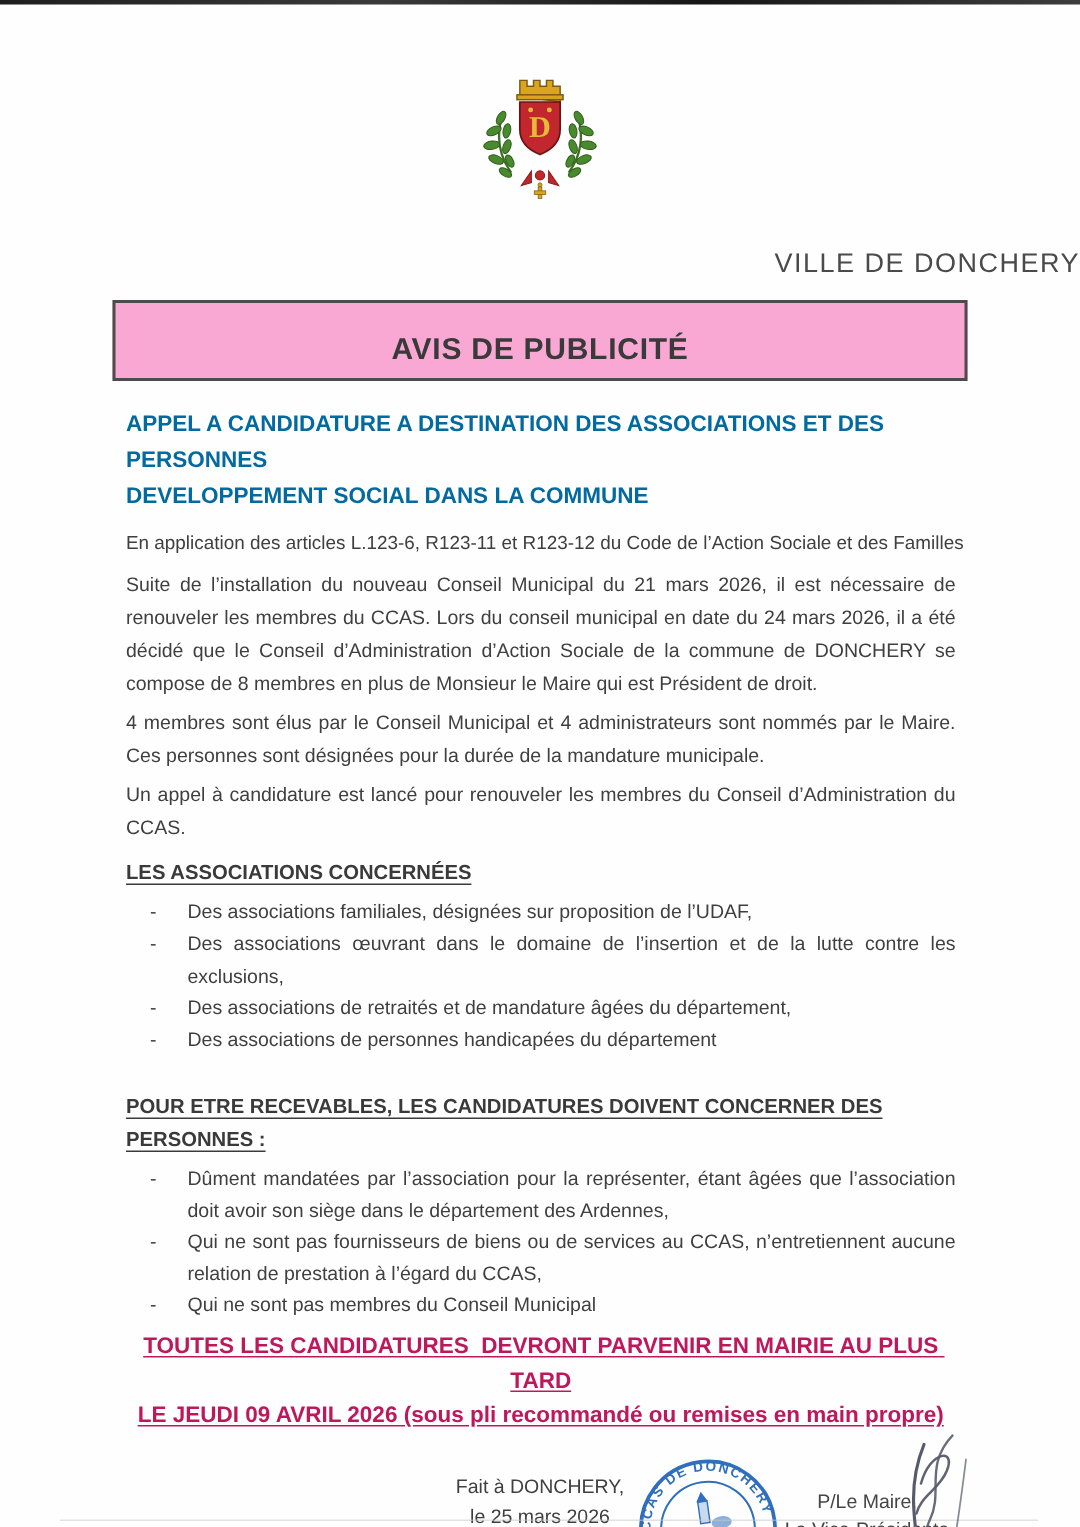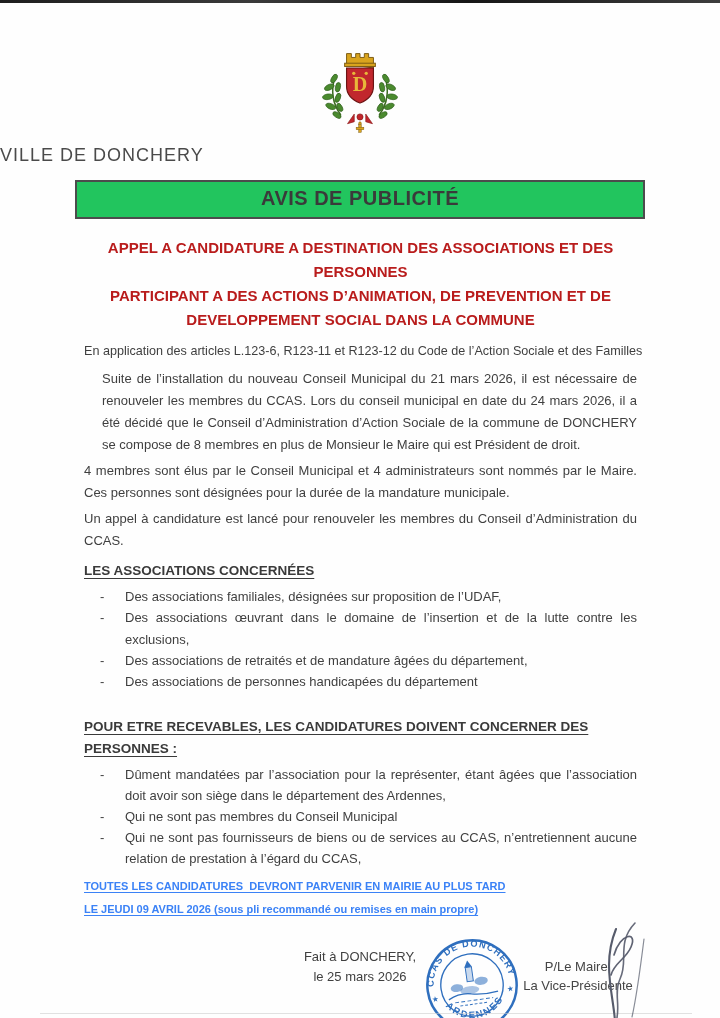--- a/index.html
+++ b/index.html
@@ -11,53 +11,53 @@
   .scan-edge-top {
     position:absolute; top:0; left:0; right:0; height:3px;
     background:linear-gradient(90deg,#1e1e1e 0%,#3a3a3a 35%,#161616 65%,#3d3d3d 100%);
   }
   .scan-edge-bottom {
     position:absolute; bottom:4px; left:40px; right:28px; height:1px;
     background:#c9c9c9; opacity:.55;
   }
   .crest { display:block; margin:44px auto 0; }
   .municipality {
-    text-align:left; margin-top:4px; font-size:18px; line-height:22px;
+    text-align:right; margin-top:24px; font-size:18px; line-height:22px;
     letter-spacing:1px; color:#4a4a4a;
   }
   .title-box {
     box-sizing:border-box; margin:14px auto 0; width:570px;
     border:2px solid #4c4c4c; text-align:center;
-    padding:5px 0 7px; font-size:20px; font-weight:bold;
-    letter-spacing:.5px; color:#3a3a3a; background:#22c55e;
+    padding:20px 0 7px; font-size:20px; font-weight:bold;
+    letter-spacing:.5px; color:#3a3a3a; background:#f9a8d4;
   }
   .content { padding:0 83px 0 84px; }
   .doc-heading {
-    margin-top:17px; text-align:center; font-weight:bold;
-    font-size:15px; line-height:24px; color:#b91c1c;
+    margin-top:17px; font-weight:bold;
+    font-size:15px; line-height:24px; color:#0369a1;
   }
   .para { margin:8px 0 0; text-align:justify; font-size:13px; line-height:22px; }
   .para-first { white-space:nowrap; text-align:left; font-size:12.6px; margin-top:8px; line-height:22px; }
-  .para-tight { margin-top:6px;margin-left:18px; }
+  .para-tight { margin-top:6px; }
   .para-tighter { margin-top:4px; }
   .sec-heading {
     margin-top:24px; font-weight:bold; font-size:13.5px; line-height:22px;
     color:#3a3a3a; text-decoration:underline; text-underline-offset:3px;
   }
   .sec-heading.first { margin-top:8px; }
   ul.bullets { list-style:none; margin:4px 0 0; padding:0 0 0 16px; }
   .bullets li {
     position:relative; padding-left:25px; font-size:13px;
     line-height:21.25px; text-align:justify;
   }
   .bullets.second li { line-height:21px; }
   .bullets li::before { content:"-"; position:absolute; left:0; }
   .deadline {
-    margin-top:6px; text-align:left; font-weight:bold;
-    font-size:11px; line-height:23px; color:#3b82f6;
+    margin-top:6px; text-align:center; font-weight:bold;
+    font-size:15px; line-height:23px; color:#be185d;
   }
   .deadline div { text-decoration:underline; text-underline-offset:2px; white-space:pre-wrap; }
   .footer { position:relative; margin-top:8px; height:149px; }
   .closing { position:absolute; left:0; right:0; top:18px; text-align:center; font-size:13px; line-height:20px; }
   .stamp { position:absolute; left:424px; top:8px; }
   .sig-block { position:absolute; left:498px; top:28px; width:160px; text-align:center; font-size:13px; line-height:19px; color:#454545; }
   .sig-strokes { position:absolute; left:556px; top:-8px; z-index:3; }
 </style>
 </head>
 <body>
@@ -110,42 +110,41 @@
 
   <div class="municipality">VILLE DE DONCHERY</div>
 
   <div class="title-box">
     <span>AVIS DE PUBLICITÉ</span>
   </div>
 
   <div class="content">
     <div class="doc-heading">
       <div>APPEL A CANDIDATURE A DESTINATION DES ASSOCIATIONS ET DES PERSONNES</div>
-      <div>PARTICIPANT A DES ACTIONS D’ANIMATION, DE PREVENTION ET DE</div>
       <div>DEVELOPPEMENT SOCIAL DANS LA COMMUNE</div>
     </div>
 
     <p class="para para-first">En application des articles L.123-6, R123-11 et R123-12 du Code de l’Action Sociale et des Familles</p>
     <p class="para para-tight">Suite de l’installation du nouveau Conseil Municipal du 21 mars 2026, il est nécessaire de renouveler les membres du CCAS. Lors du conseil municipal en date du 24 mars 2026, il a été décidé que le Conseil d’Administration d’Action Sociale de la commune de DONCHERY se compose de 8 membres en plus de Monsieur le Maire qui est Président de droit.</p>
     <p class="para para-tighter">4 membres sont élus par le Conseil Municipal et 4 administrateurs sont nommés par le Maire. Ces personnes sont désignées pour la durée de la mandature municipale.</p>
     <p class="para para-tighter">Un appel à candidature est lancé pour renouveler les membres du Conseil d’Administration du CCAS.</p>
 
     <div class="sec-heading first">LES ASSOCIATIONS CONCERNÉES</div>
     <ul class="bullets">
       <li>Des associations familiales, désignées sur proposition de l’UDAF,</li>
       <li>Des associations œuvrant dans le domaine de l’insertion et de la lutte contre les exclusions,</li>
       <li>Des associations de retraités et de mandature âgées du département,</li>
       <li>Des associations de personnes handicapées du département</li>
     </ul>
 
     <div class="sec-heading">POUR ETRE RECEVABLES, LES CANDIDATURES DOIVENT CONCERNER DES PERSONNES :</div>
     <ul class="bullets second">
       <li>Dûment mandatées par l’association pour la représenter, étant âgées que l’association doit avoir son siège dans le département des Ardennes,</li>
+      <li>Qui ne sont pas fournisseurs de biens ou de services au CCAS, n’entretiennent aucune relation de prestation à l’égard du CCAS,</li>
       <li>Qui ne sont pas membres du Conseil Municipal</li>
-      <li>Qui ne sont pas fournisseurs de biens ou de services au CCAS, n’entretiennent aucune relation de prestation à l’égard du CCAS,</li>
     </ul>
 
     <div class="deadline">
       <div>TOUTES LES CANDIDATURES  DEVRONT PARVENIR EN MAIRIE AU PLUS TARD</div>
       <div>LE JEUDI 09 AVRIL 2026 (sous pli recommandé ou remises en main propre)</div>
     </div>
   </div>
 
   <div class="footer">
     <div class="closing">

